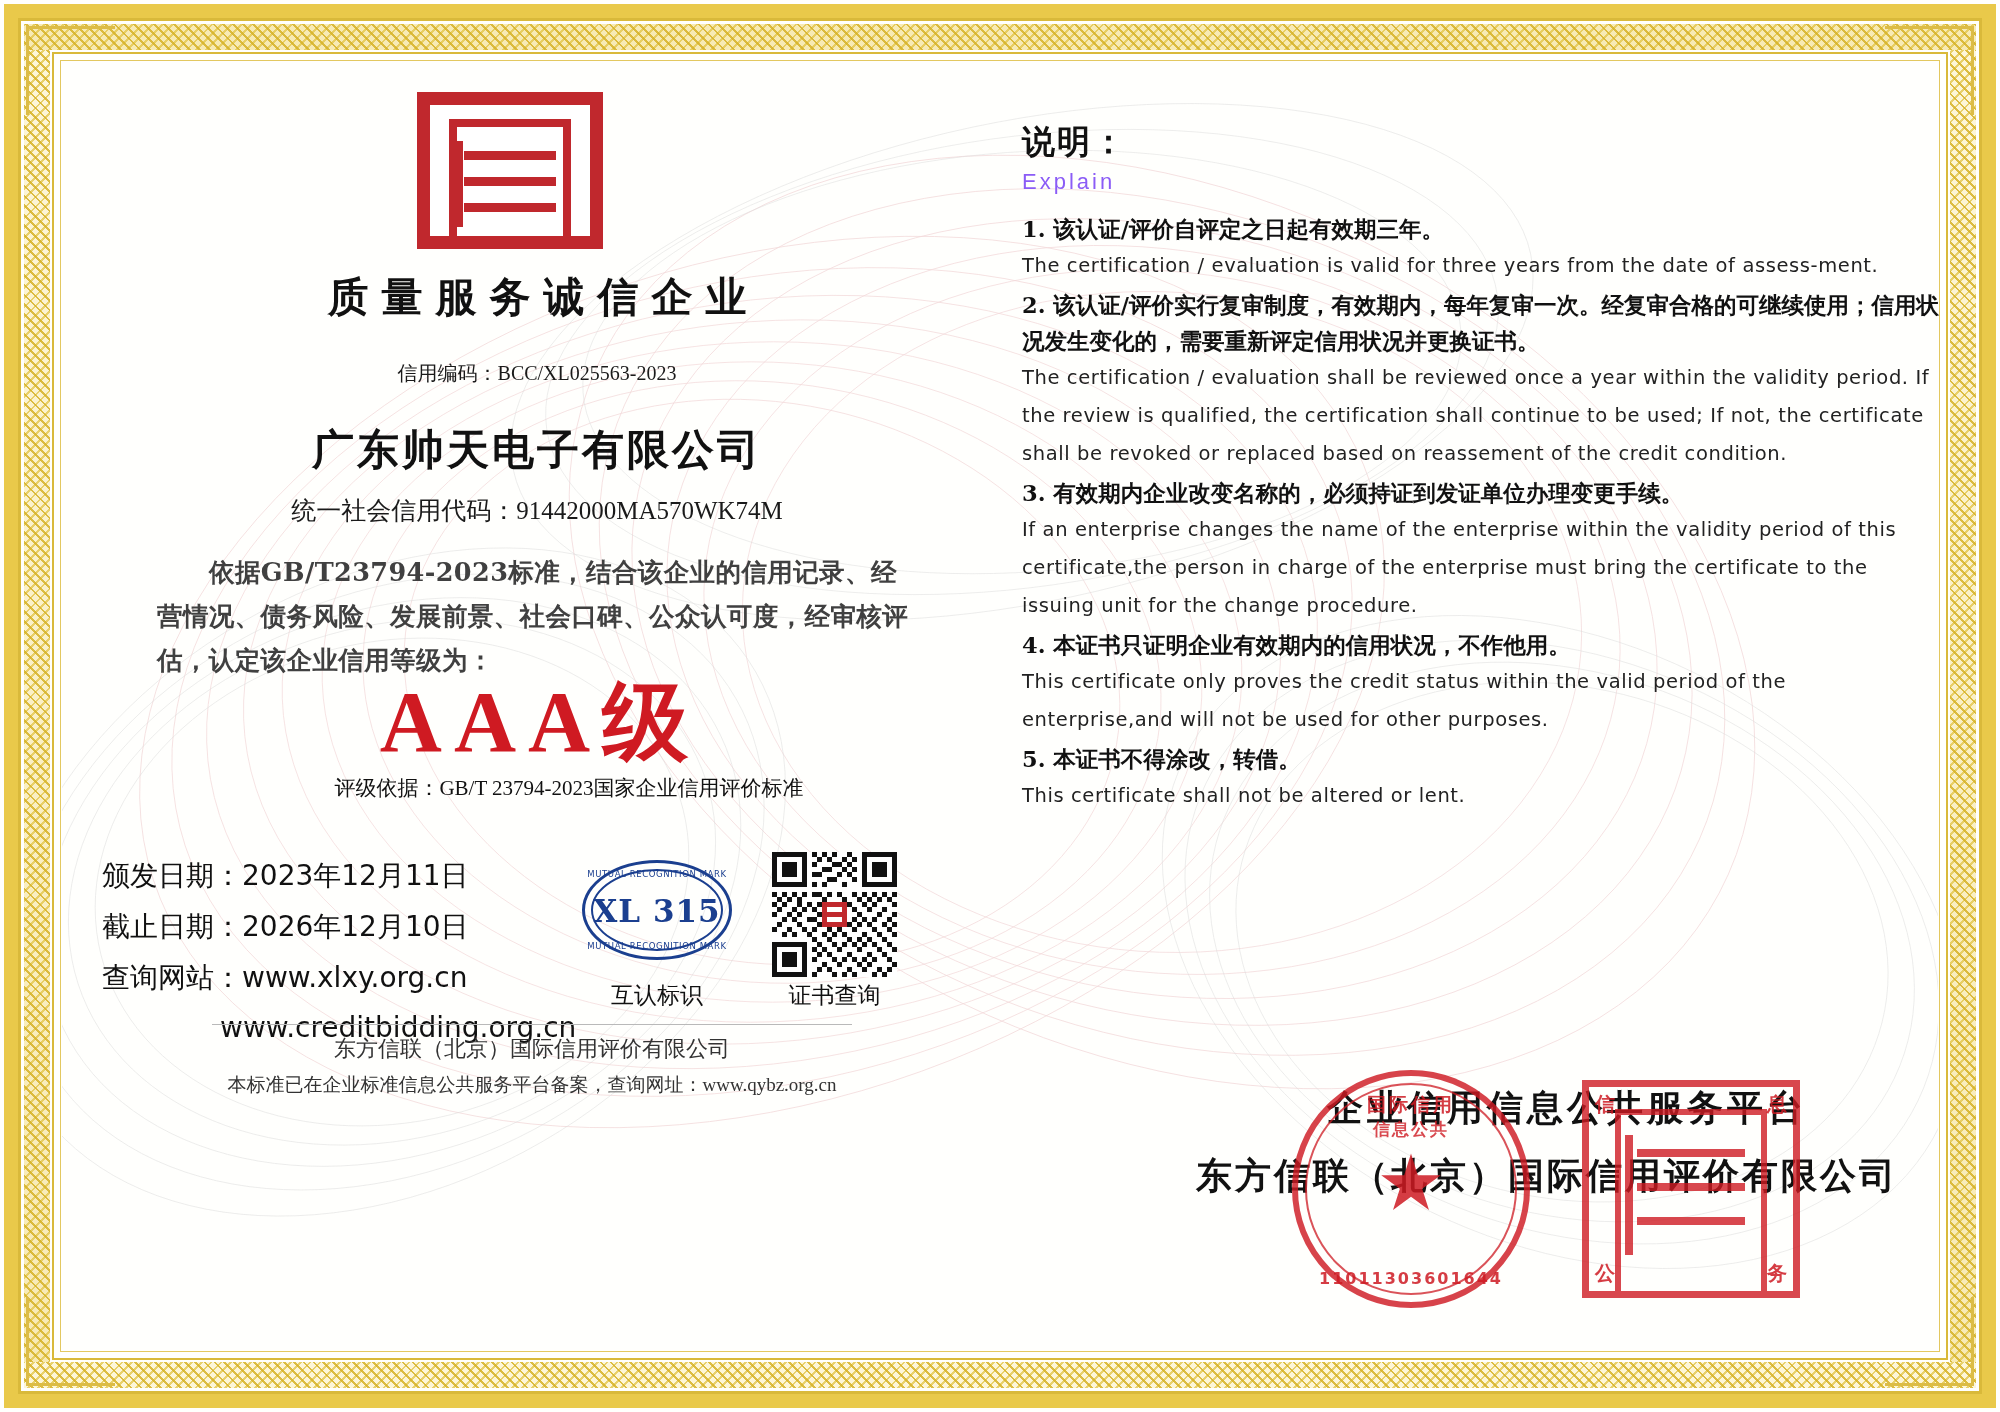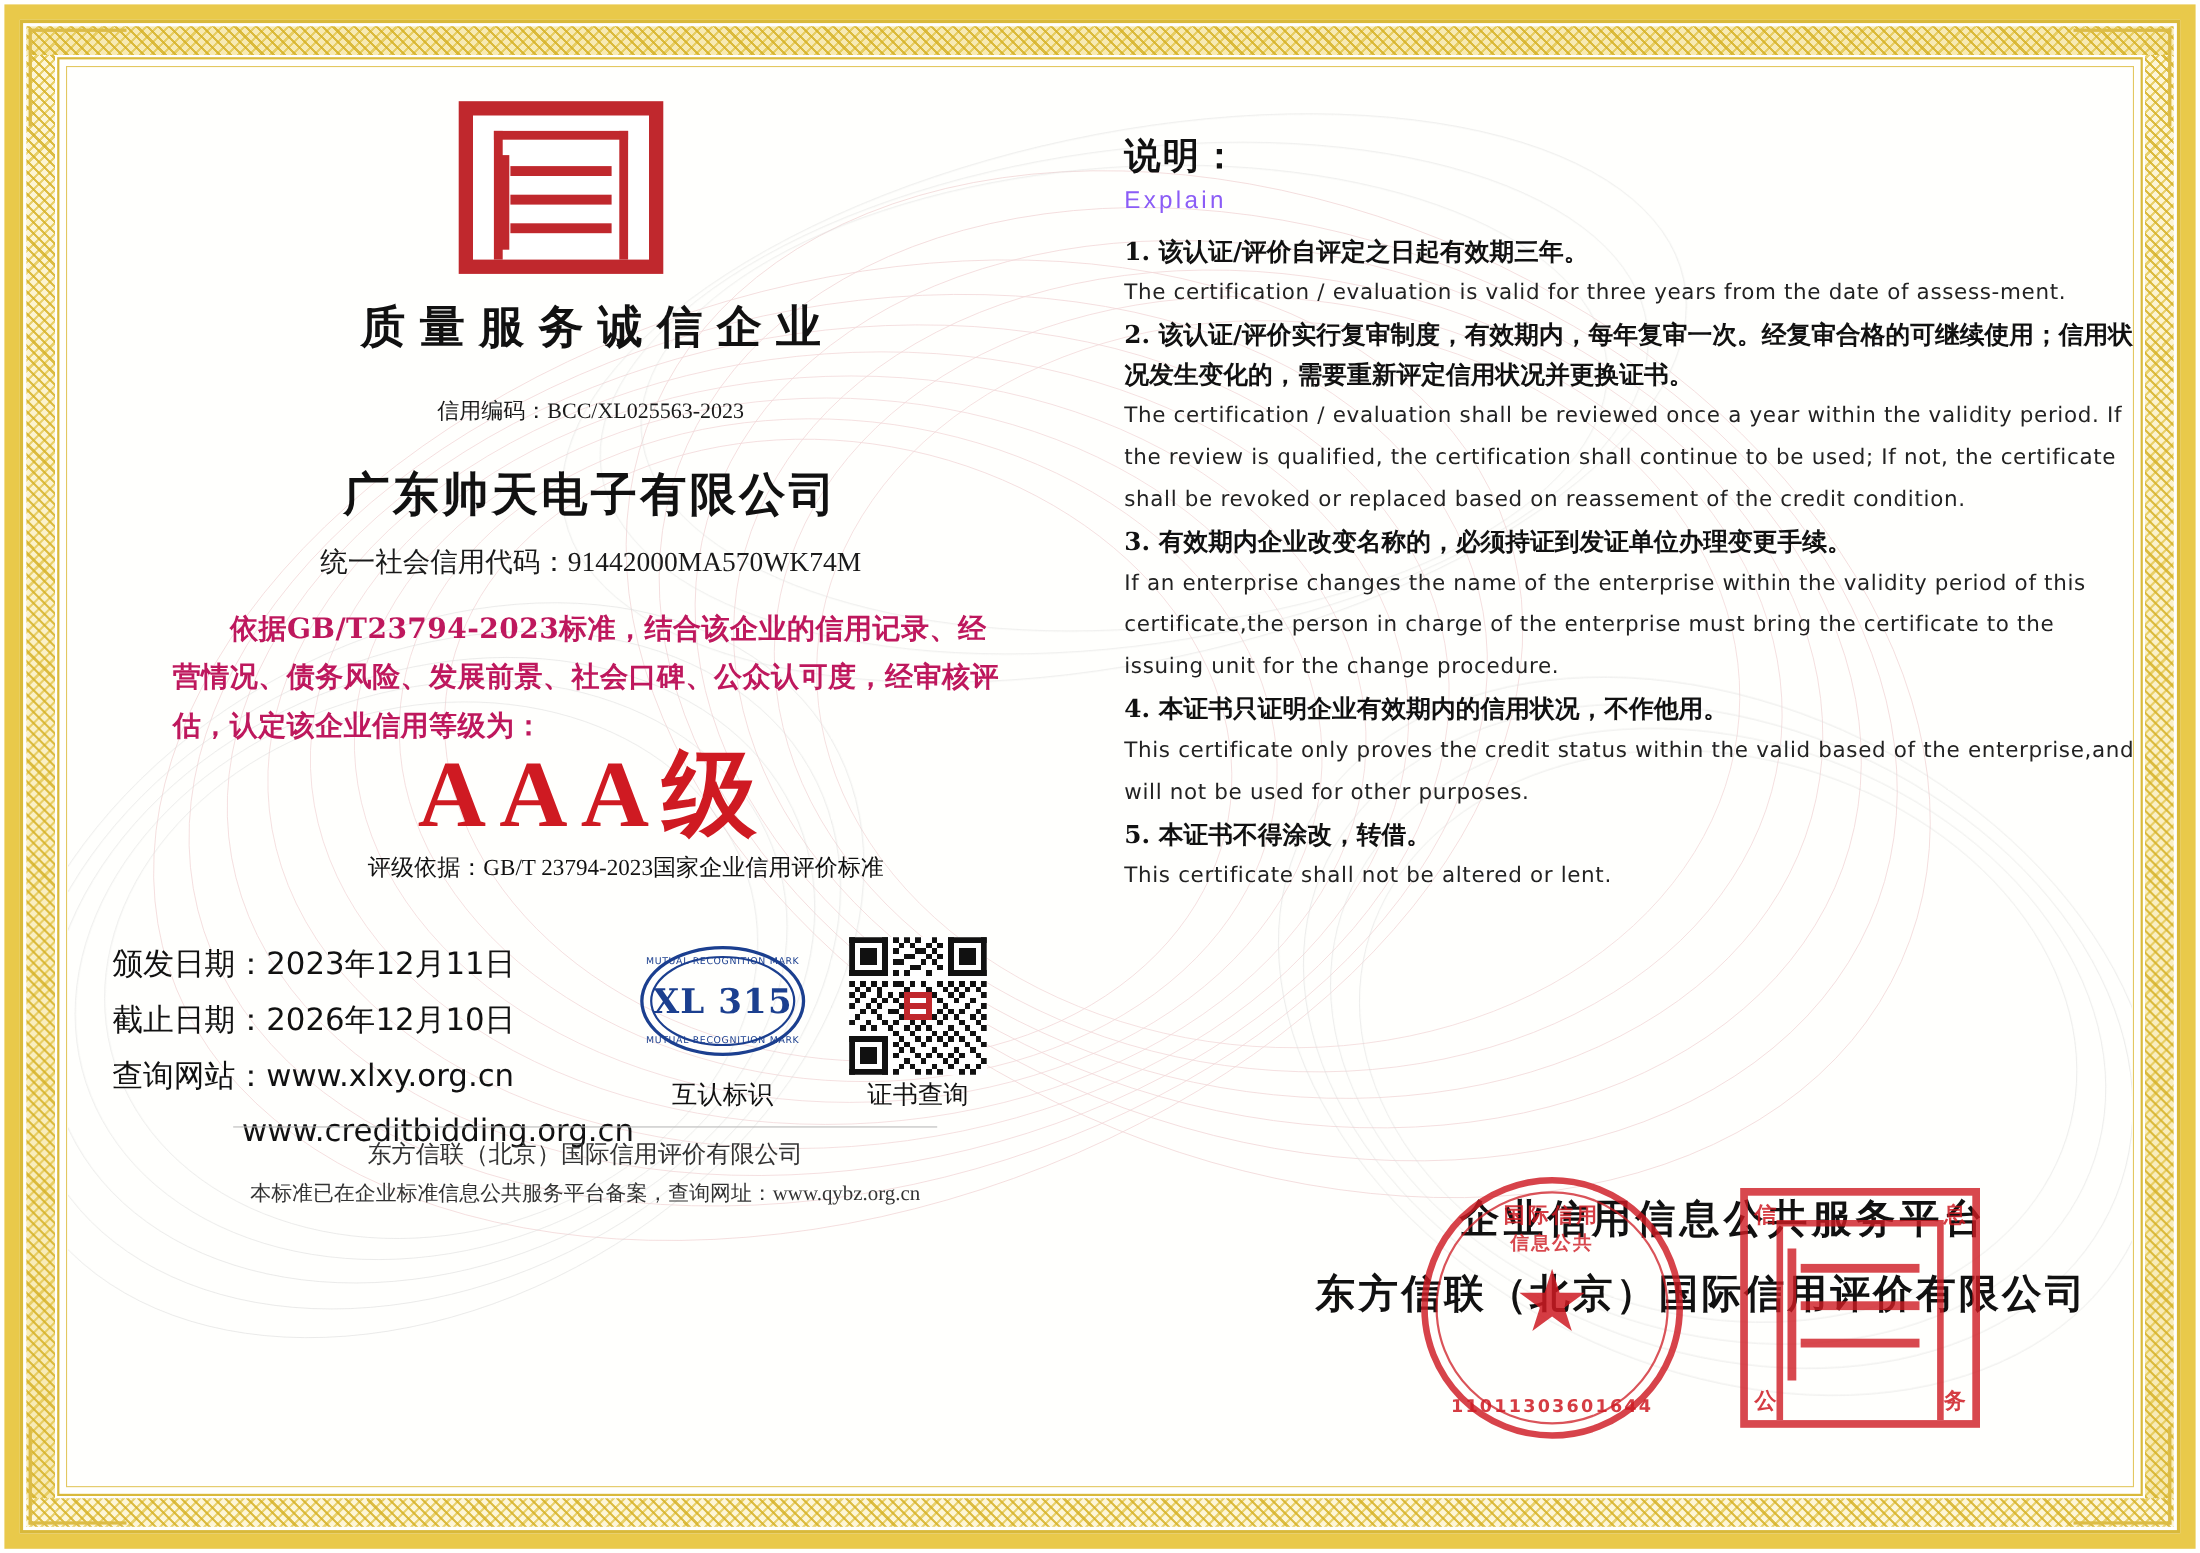--- a/index.html
+++ b/index.html
@@ -185,21 +185,21 @@
     color: #1a1a1a;
   }
   .body-text {
     position: absolute;
     top: 488px;
     left: 95px;
     width: 765px;
     font-size: 25.5px;
     font-weight: bold;
     line-height: 44px;
-    color: #be185d;
+    color: #404040;
     text-indent: 52px;
     letter-spacing: 0.4px;
     font-family: "DejaVu Serif", serif;
   }
   .grade {
     position: absolute;
     top: 602px;
     left: 0;
     width: 950px;
     text-align: center;
@@ -787,21 +787,21 @@
       <div class="clause-cn">1. 该认证/评价自评定之日起有效期三年。</div>
       <div class="clause-en">The certification / evaluation is valid for three years from the date of assess-ment.</div>
 
       <div class="clause-cn">2. 该认证/评价实行复审制度，有效期内，每年复审一次。经复审合格的可继续使用；信用状况发生变化的，需要重新评定信用状况并更换证书。</div>
       <div class="clause-en">The certification / evaluation shall be reviewed once a year within the validity period.  If the review is qualified,   the certification shall continue to be used; If not, the certificate shall be revoked or replaced based on reassement of the credit condition.</div>
 
       <div class="clause-cn">3. 有效期内企业改变名称的，必须持证到发证单位办理变更手续。</div>
       <div class="clause-en">If an enterprise changes the name of the enterprise within the validity period of this certificate,the person in charge of the enterprise must bring the certificate to the issuing unit for the change procedure.</div>
 
       <div class="clause-cn">4. 本证书只证明企业有效期内的信用状况，不作他用。</div>
-      <div class="clause-en">This certificate only proves the credit status within the valid based of the enterprise,and will not be used for other purposes.</div>
+      <div class="clause-en">This certificate only proves the credit status within the valid period of the enterprise,and will not be used for other purposes.</div>
 
       <div class="clause-cn">5. 本证书不得涂改，转借。</div>
       <div class="clause-en">This certificate shall not be altered or lent.</div>
     </div>
 
     <div class="issuer-line1">企业信用信息公共服务平台</div>
     <div class="issuer-line2">东方信联（北京）国际信用评价有限公司</div>
 
     <div class="seal seal-round">
       <div class="inner-ring"></div>

